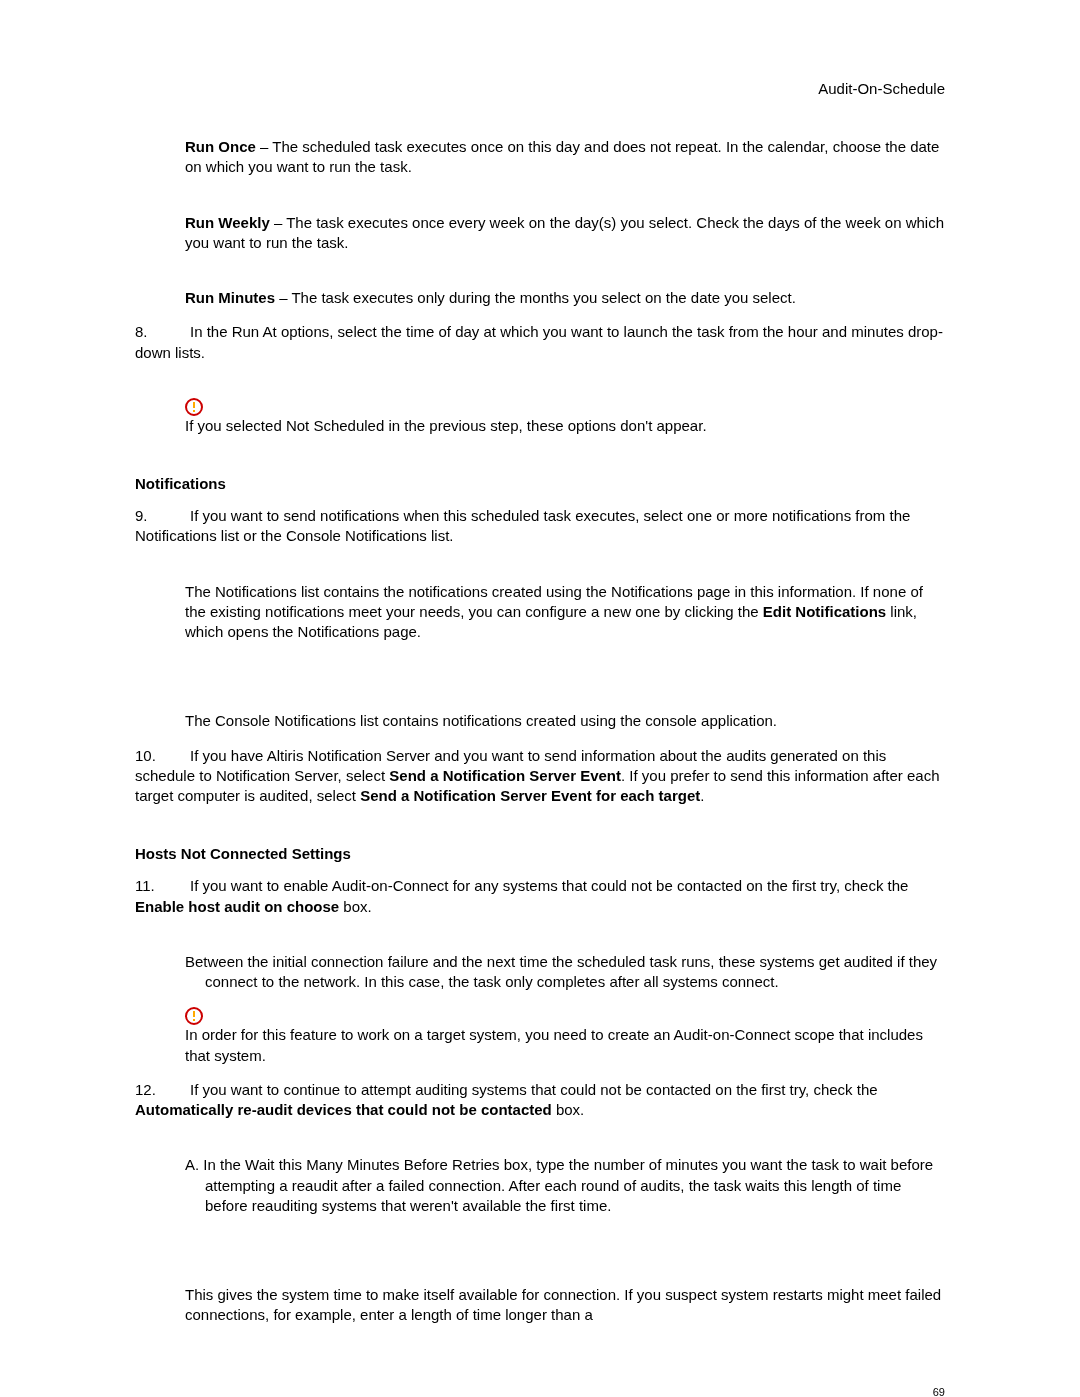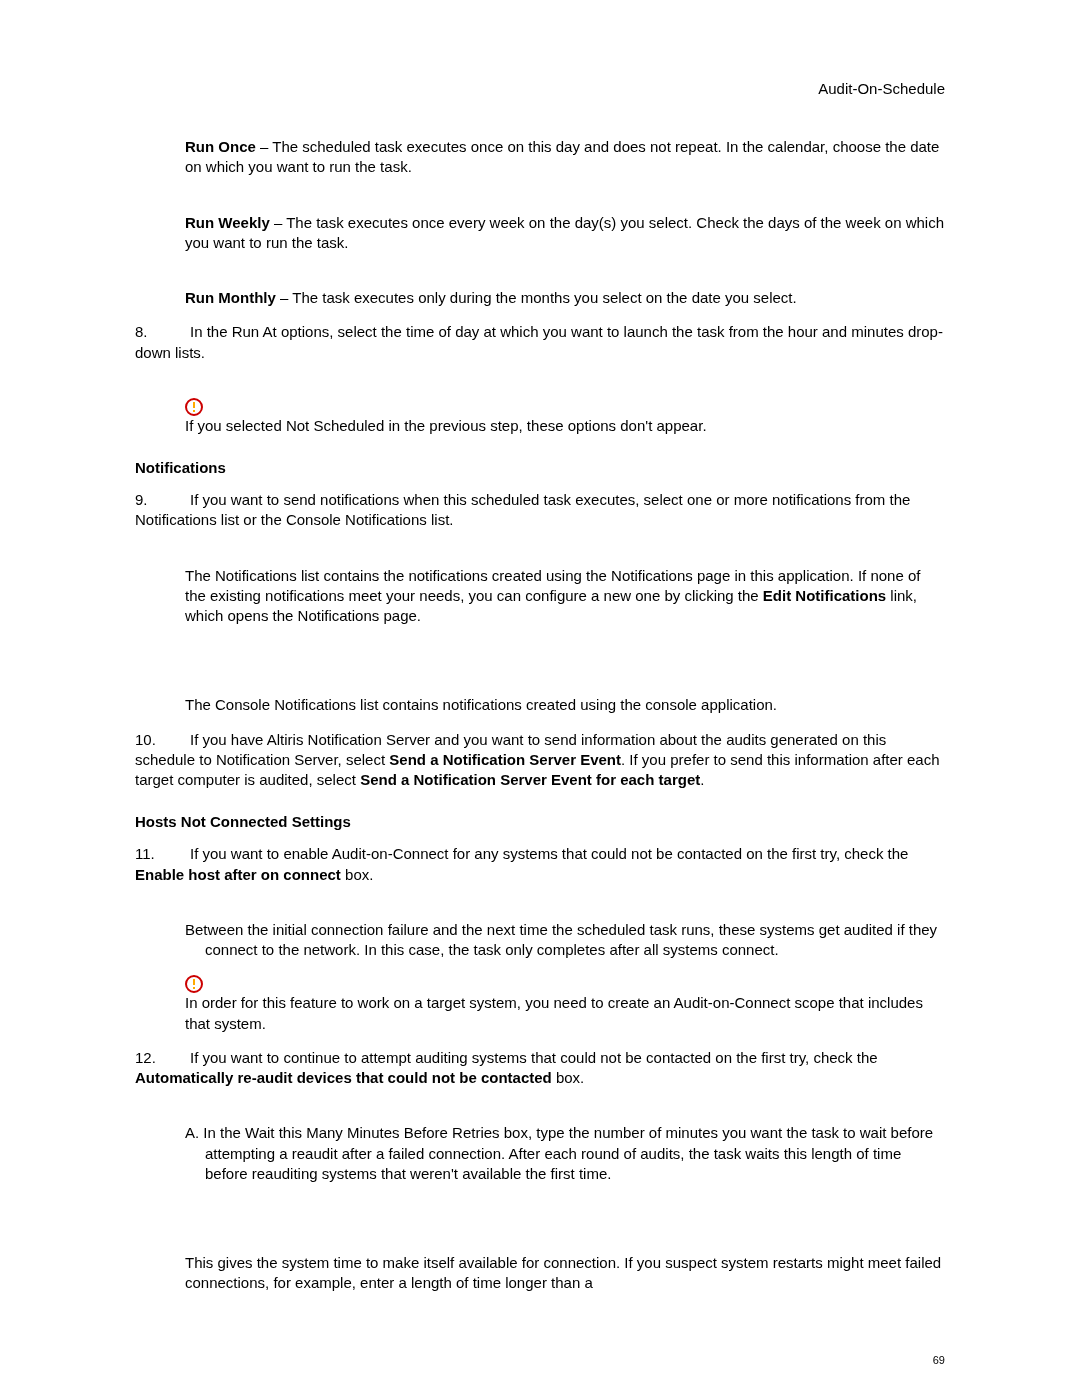--- a/index.html
+++ b/index.html
@@ -27,21 +27,21 @@
   }
   .indent1 {
     margin-left: 50px;
     margin-top: 35px;
   }
   .bold {
     font-weight: bold;
   }
   .section-heading {
     font-weight: bold;
-    margin: 23px 0 14px 0;
+    margin: 39px 0 14px 0;
   }
   .step-num {
     display: inline-block;
     width: 55px;
   }
   .note-row {
     display: flex;
     align-items: flex-start;
     margin-left: 50px;
     margin-bottom: 14px;
@@ -76,21 +76,21 @@
 
   <p class="para indent1">
     <span class="bold">Run Once</span><span> – The scheduled task executes once on this day and does not repeat. In the calendar, choose the date on which you want to run the task.</span>
   </p>
 
   <p class="para indent1">
     <span class="bold">Run Weekly</span><span> – The task executes once every week on the day(s) you select. Check the days of the week on which you want to run the task.</span>
   </p>
 
   <p class="para indent1">
-    <span class="bold">Run Monthly</span><span> – The task executes only during the months you select on the date you select.</span>
+    <span class="bold">Run Minutes</span><span> – The task executes only during the months you select on the date you select.</span>
   </p>
 
   <p class="para">
     <span class="step-num">8.</span><span>In the Run At options, select the time of day at which you want to launch the task from the hour and minutes drop-down lists.</span>
   </p>
 
 
   <div class="spacer"></div>
 
   <div class="note-row">
@@ -104,35 +104,35 @@
     <span>If you selected Not Scheduled in the previous step, these options don't appear.</span>
   </div>
 
   <div class="section-heading">Notifications</div>
 
   <p class="para">
     <span class="step-num">9.</span><span>If you want to send notifications when this scheduled task executes, select one or more notifications from the Notifications list or the Console Notifications list.</span>
   </p>
 
   <p class="para indent1">
-    <span>The Notifications list contains the notifications created using the Notifications page in this application. If none of the existing notifications meet your needs, you can configure a new one by clicking the </span><span class="bold">Edit Notifications</span><span> link, which opens the Notifications page.</span>
+    <span>The Notifications list contains the notifications created using the Notifications page in this information. If none of the existing notifications meet your needs, you can configure a new one by clicking the </span><span class="bold">Edit Notifications</span><span> link, which opens the Notifications page.</span>
   </p>
 
   <div class="spacer"></div>
 
   <p class="para indent1">The Console Notifications list contains notifications created using the console application.</p>
 
   <p class="para">
     <span class="step-num">10.</span><span>If you have Altiris Notification Server and you want to send information about the audits generated on this schedule to Notification Server, select </span><span class="bold">Send a Notification Server Event</span><span>. If you prefer to send this information after each target computer is audited, select </span><span class="bold">Send a Notification Server Event for each target</span><span>.</span>
   </p>
 
   <div class="section-heading">Hosts Not Connected Settings</div>
 
   <p class="para">
-    <span class="step-num">11.</span><span>If you want to enable Audit-on-Connect for any systems that could not be contacted on the first try, check the </span><span class="bold">Enable host after on connect</span><span> box.</span>
+    <span class="step-num">11.</span><span>If you want to enable Audit-on-Connect for any systems that could not be contacted on the first try, check the </span><span class="bold">Enable host audit on choose</span><span> box.</span>
   </p>
 
   <p class="para indent1" style="padding-left:20px; text-indent:-20px; margin-left:50px;">
     <span style="padding-left:0;">Between the initial connection failure and the next time the scheduled task runs, these systems get audited if they connect to the network. In this case, the task only completes after all systems connect.</span>
   </p>
 
   <div class="note-row">
     <span class="note-icon">
       <svg width="18" height="18" viewBox="0 0 18 18">
         <circle cx="9" cy="9" r="8" fill="none" stroke="#cc0000" stroke-width="2"></circle>

